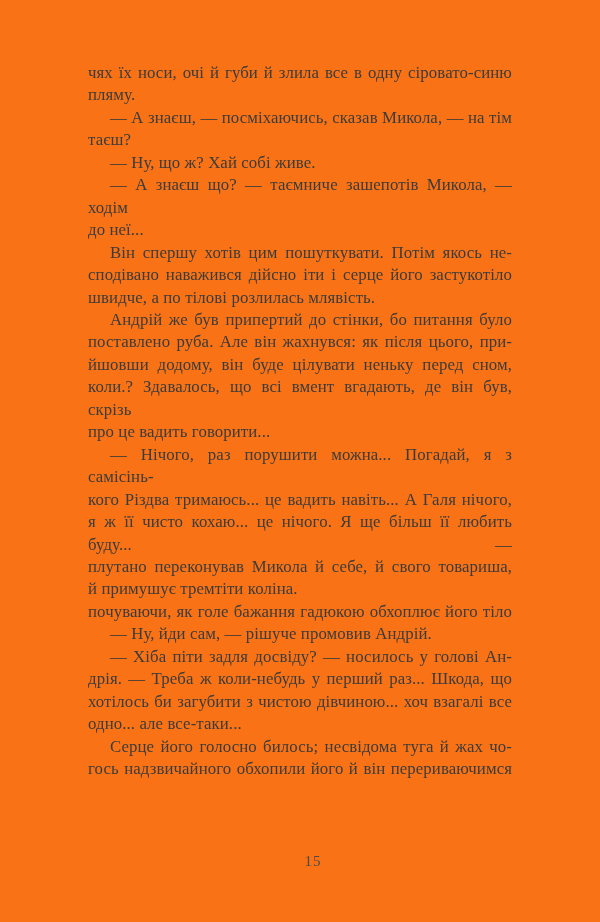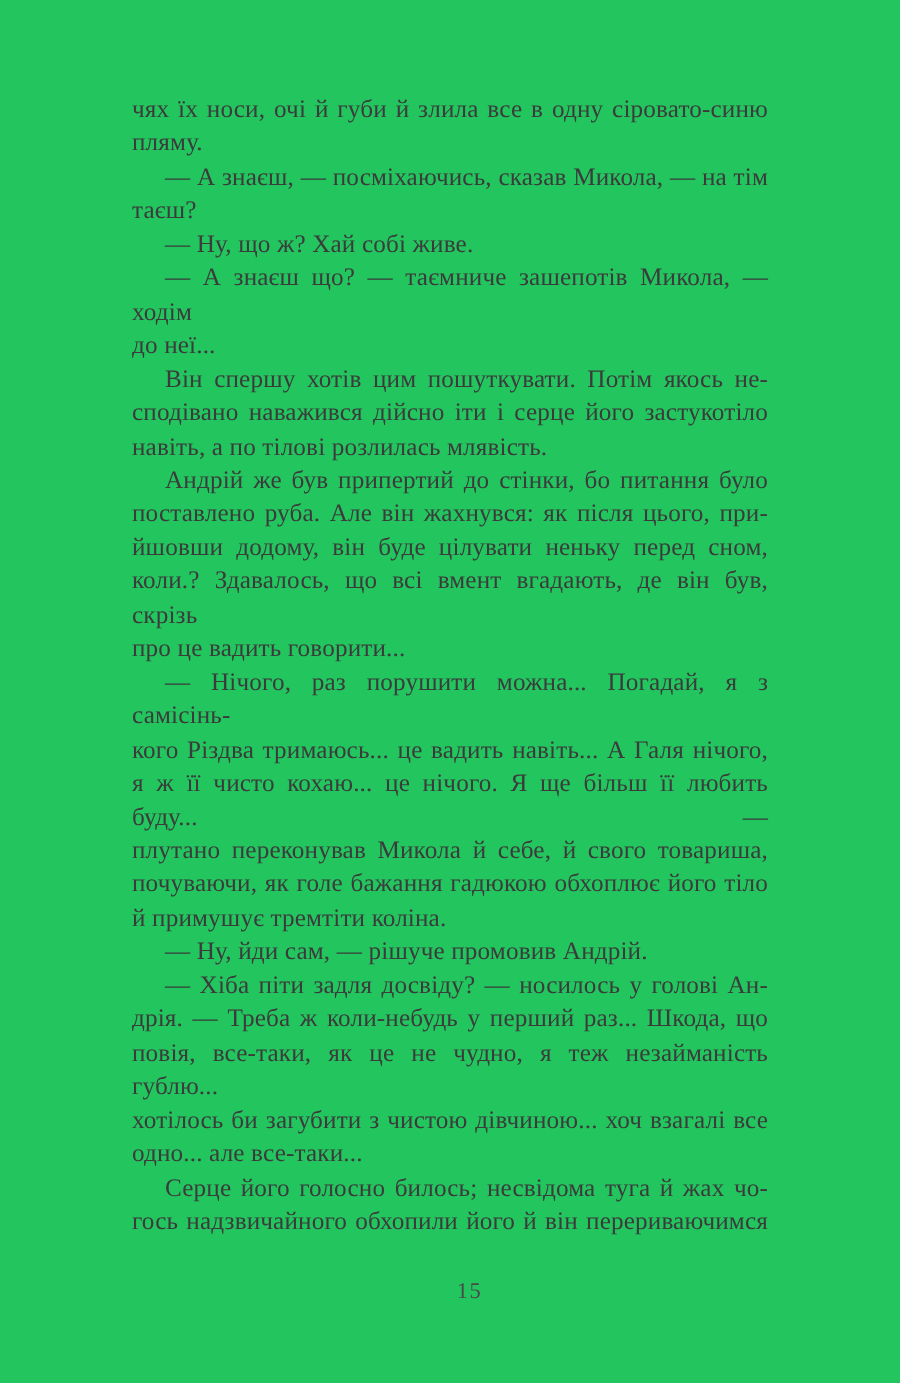--- a/index.html
+++ b/index.html
@@ -46,64 +46,63 @@
     width: 100%;
     text-align: center;
     font-size: 15px;
     letter-spacing: 1px;
     color: #4a4a4a;
   }
 </style>
 </head>
 <body>
 
-<div class="page" style="background: #22c55e; color: rgb(59, 59, 59);">
+<div class="page" style="background: #f97316; color: rgb(59, 59, 59);">
   <div class="text-block" id="text-block">
       <div class="paragraph">
         <div class="line just">чях їх носи, очі й губи й злила все в одну сіровато-синю</div>
         <div class="line">пляму.</div>
       </div>
       <div class="paragraph">
         <div class="line just indent">— А знаєш, — посміхаючись, сказав Микола, — на тім</div>
         <div class="line">таєш?</div>
       </div>
       <div class="paragraph">
         <div class="line indent">— Ну, що ж? Хай собі живе.</div>
       </div>
       <div class="paragraph">
         <div class="line just indent">— А знаєш що? — таємниче зашепотів Микола, — ходім</div>
         <div class="line">до неї...</div>
       </div>
       <div class="paragraph">
         <div class="line just indent">Він спершу хотів цим пошуткувати. Потім якось не-</div>
         <div class="line just">сподівано наважився дійсно іти і серце його застукотіло</div>
-        <div class="line">навіть, а по тілові розлилась млявість.</div>
+        <div class="line">швидче, а по тілові розлилась млявість.</div>
       </div>
       <div class="paragraph">
         <div class="line just indent">Андрій же був припертий до стінки, бо питання було</div>
         <div class="line just">поставлено руба. Але він жахнувся: як після цього, при-</div>
         <div class="line just">йшовши додому, він буде цілувати неньку перед сном,</div>
         <div class="line just">коли.? Здавалось, що всі вмент вгадають, де він був, скрізь</div>
         <div class="line">про це вадить говорити...</div>
       </div>
       <div class="paragraph">
         <div class="line just indent">— Нічого, раз порушити можна... Погадай, я з самісінь-</div>
         <div class="line just">кого Різдва тримаюсь... це вадить навіть... А Галя нічого,</div>
         <div class="line just">я ж її чисто кохаю... це нічого. Я ще більш її любить буду... —</div>
         <div class="line just">плутано переконував Микола й себе, й свого товариша,</div>
+        <div class="line">й примушує тремтіти коліна.</div>
         <div class="line just">почуваючи, як голе бажання гадюкою обхоплює його тіло</div>
-        <div class="line">й примушує тремтіти коліна.</div>
       </div>
       <div class="paragraph">
         <div class="line indent">— Ну, йди сам, — рішуче промовив Андрій.</div>
       </div>
       <div class="paragraph">
         <div class="line just indent">— Хіба піти задля досвіду? — носилось у голові Ан-</div>
         <div class="line just">дрія. — Треба ж коли-небудь у перший раз... Шкода, що</div>
-        <div class="line just">повія, все-таки, як це не чудно, я теж незайманість гублю...</div>
         <div class="line just">хотілось би загубити з чистою дівчиною... хоч взагалі все</div>
         <div class="line">одно... але все-таки...</div>
       </div>
       <div class="paragraph">
         <div class="line just indent">Серце його голосно билось; несвідома туга й жах чо-</div>
         <div class="line just">гось надзвичайного обхопили його й він перериваючимся</div>
       </div>
     </div>
   <div class="page-number">15</div>
 </div>

